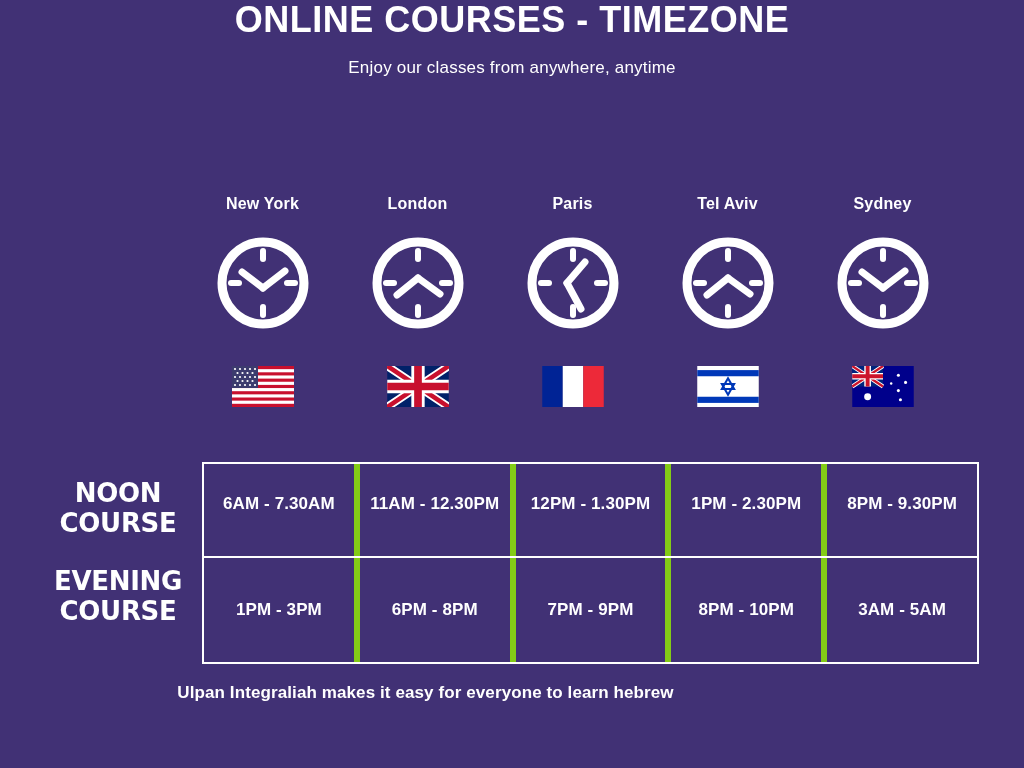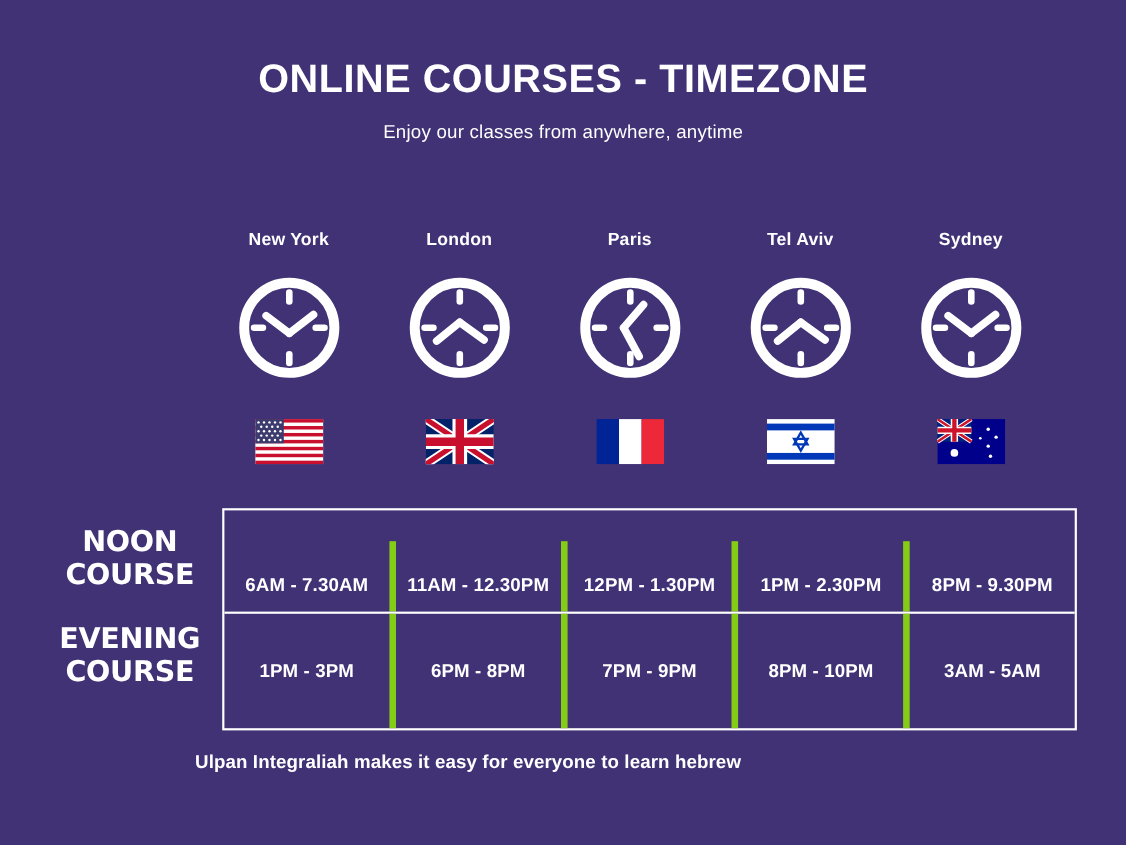--- a/index.html
+++ b/index.html
@@ -9,39 +9,39 @@
     overflow: hidden;
   }
   body {
     background: #413175;
     font-family: "Liberation Sans", sans-serif;
     color: #ffffff;
     position: relative;
   }
 
   
-  #header { text-align: center; padding-top: 52px; }
+  #header { text-align: center; }
   #title {
     font-size: 36px;
     font-weight: bold;
     letter-spacing: 0.5px;
     line-height: 1.1;
   }
   #subtitle {
     font-size: 17px;
     font-weight: normal;
     margin-top: 18px;
     letter-spacing: 0.2px;
   }
 
   
   #zones {
     position: absolute;
     left: 185px;
-    top: 208px;
+    top: 193px;
     width: 775px;
     display: flex;
   }
   .zone {
     flex: 1 1 0;
     display: flex;
     flex-direction: column;
     align-items: center;
   }
   .zone-name {
@@ -109,21 +109,21 @@
     display: flex;
     align-items: center;
     justify-content: center;
     font-size: 17px;
     font-weight: bold;
     letter-spacing: 0.1px;
     border-left: 6px solid #84cc16;
     white-space: nowrap;
   }
   .cell:first-child { border-left: none; }
-  .noon-row .cell { align-items: flex-start; padding-top: 30px; margin-top: 28px; }
+  .noon-row .cell { align-items: flex-start; padding-top: 30px; }
 
   
   #footer {
     position: absolute;
     left: 0;
     top: 683px;
     width: 851px;
     text-align: center;
     font-size: 17px;
     font-weight: bold;

